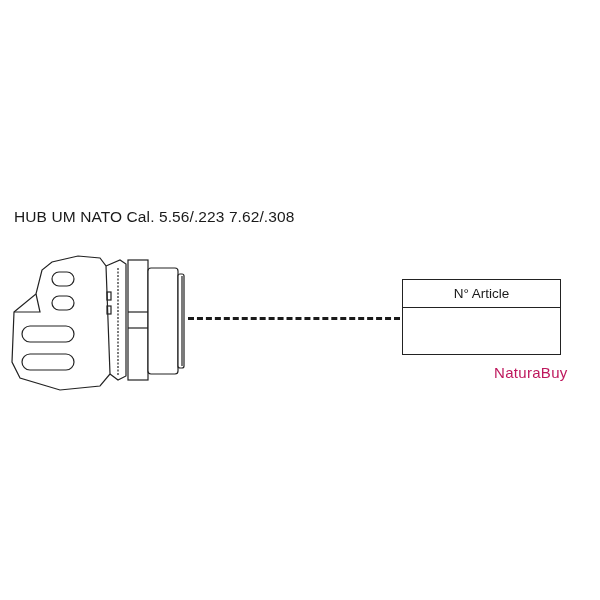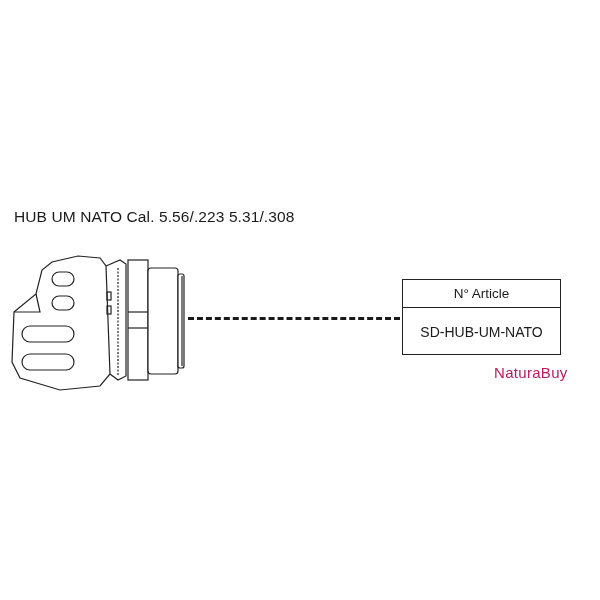--- a/index.html
+++ b/index.html
@@ -8,21 +8,21 @@
   .product { position:absolute; left:0; top:244px; width:200px; height:150px; }
   .dash { position:absolute; left:188px; top:317px; width:212px; height:0; border-top:3px dashed #1a1a1a; }
   .box { position:absolute; left:402px; top:279px; width:159px; height:76px; border:1.5px solid #222; box-sizing:border-box; }
   .box-head { height:27px; border-bottom:1.5px solid #222; display:flex; align-items:center; justify-content:center; font-size:13.5px; }
   .box-body { height:47px; display:flex; align-items:center; justify-content:center; font-size:14px; }
   .watermark { position:absolute; left:494px; top:364px; font-size:15px; color:#be185d; letter-spacing:0.3px; }
 </style>
 </head>
 <body>
 
-<div class="title">HUB UM NATO Cal. 5.56/.223 5.31/.308</div>
+<div class="title">HUB UM NATO Cal. 5.56/.223 7.62/.308</div>
 
 <svg class="product" viewBox="0 0 200 150" fill="none" stroke="#222" stroke-width="1.2">
 
   <path d="M14 68 L36 50 L42 26 L52 18 L78 12 L100 14 L106 22 L110 130 L100 142 L60 146 L20 134 L12 118 Z" fill="#fff"></path>
   <path d="M36 50 L40 68 L14 68"></path>
 
   <rect x="22" y="82" width="52" height="16" rx="8"></rect>
   <rect x="22" y="110" width="52" height="16" rx="8"></rect>
   <rect x="52" y="28" width="22" height="14" rx="7"></rect>
   <rect x="52" y="52" width="22" height="14" rx="7"></rect>
@@ -38,16 +38,15 @@
 
   <rect x="148" y="24" width="30" height="106" rx="3" fill="#fff"></rect>
   <rect x="178" y="30" width="6" height="94" rx="2" fill="#fff"></rect>
   <line x1="182" y1="32" x2="182" y2="122"></line>
 </svg>
 
 <div class="dash"></div>
 
 <div class="box">
   <div class="box-head">N° Article</div>
-  <div class="box-body">SD-HUB-UM-NATO</div>
 </div>
 
 <div class="watermark">NaturaBuy</div>
 
 </body></html>

